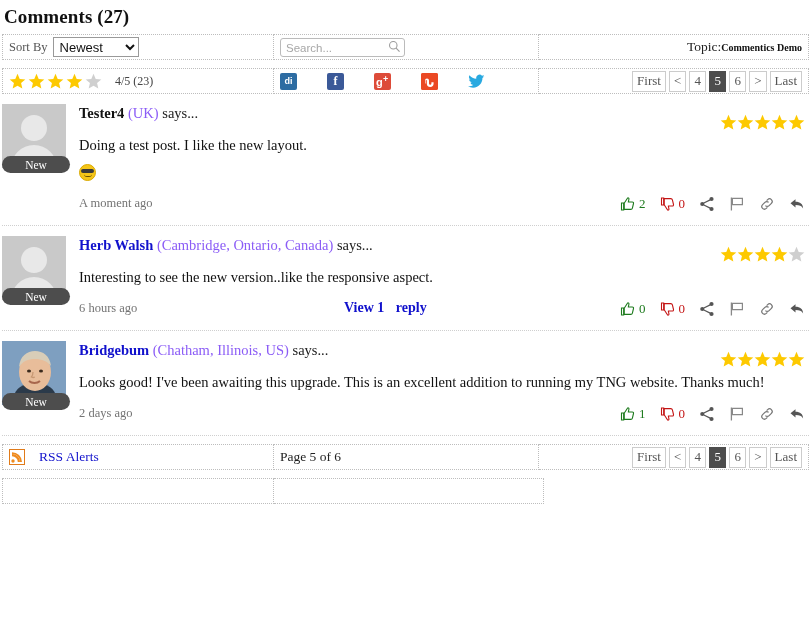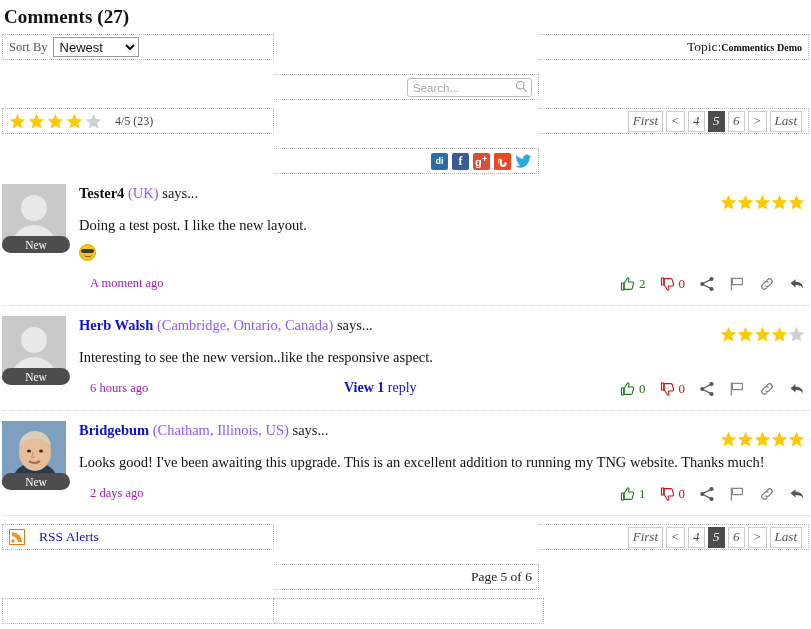--- a/index.html
+++ b/index.html
@@ -27,21 +27,21 @@
   .bar { display: flex; width: 807px; margin: 0 2px; }
   .cell {
     border: 1px dotted #bdbdbd;
     display: flex;
     align-items: center;
     height: 26px;
     padding: 0 6px;
     overflow: hidden;
   }
   .cell.c1 { width: 272px; }
-  .cell.c2 { width: 265px; justify-content: flex-end; border-left: none; margin-top: 40px; }
+  .cell.c2 { width: 265px; justify-content: flex-start; border-left: none; }
   .cell.c3 { width: 270px; justify-content: flex-end; border-left: none; }
 
   .spacer4 { height: 4px; }
   .spacer8 { height: 8px; }
 
   
   .sortby-label { font-size: 12.5px; color: #555; margin-right: 5px; font-family:"Liberation Serif",serif; }
   .sortby-select {
     font-family: "Liberation Sans", sans-serif;
     font-size: 13px;
@@ -82,21 +82,21 @@
 
   
   .stars { display: inline-flex; align-items: center; gap: 2px; }
   .star { width: 17px; height: 17px; display: inline-block; }
   .rating-text {
     font-family: "Liberation Serif", serif;
     font-size: 12px; color: #444; margin-left: 13px;
   }
 
   
-  .social { display: flex; align-items: center; gap: 4px; }
+  .social { display: flex; align-items: center; gap: 30px; }
   .soc {
     width: 17px; height: 17px;
     border-radius: 2px;
     display: flex; align-items: center; justify-content: center;
     font-family: "Liberation Sans", sans-serif;
     font-size: 10px; font-weight: bold; color: #fff;
     line-height: 1;
   }
   .soc.digg { background: #2d6ca2; font-size: 9px; }
   .soc.fb { background: #3b5998; font-size: 12px; font-family:"Liberation Serif",serif; }
@@ -110,21 +110,20 @@
     border: 1px solid #ccc;
     background: #fff;
     color: #555;
     font-family: "Liberation Serif", serif;
     font-size: 13px;
     min-width: 17px;
     height: 21px;
     padding: 0 4px;
     display: flex; align-items: center; justify-content: center;
     cursor: pointer;
-    font-style: italic;
   }
   .pg.active { background: #4d4d4d; color: #fff; border-color: #4d4d4d; }
 
   
   .comment { position: relative; width: 807px; margin: 0 2px; padding-top: 10px; }
   .cmt-inner { display: flex; }
   .avatar-col { width: 64px; flex: none; position: relative; }
   .avatar {
     width: 64px; height: 64px;
     background: #c9c9c9;
@@ -183,27 +182,27 @@
   .emoji .mouth {
     position: absolute; bottom: 3px; left: 4px;
     width: 8px; height: 3px;
     border-bottom: 1.4px solid #6b5200;
     border-radius: 0 0 6px 6px;
   }
   .cmt-foot {
     display: flex; align-items: center;
     margin-top: 11px; position: relative; height: 20px;
   }
-  .cmt-time { font-size: 12.5px; color: #a21caf; font-family: "Liberation Serif", serif; margin-left: 11px; }
+  .cmt-time { font-size: 12.5px; color: #737373; font-family: "Liberation Serif", serif; }
   .view-reply {
     position: absolute; left: 265px;
     font-size: 14px; color: #1111cc; font-weight: bold;
     cursor: pointer;
   }
-  .view-reply .rl { font-weight: normal; }
+  .view-reply .rl { font-weight: bold; margin-left: 8px; }
 
   .cmt-rating { position: absolute; right: 4px; top: 10px; }
   .cmt-actions {
     position: absolute; right: 4px; bottom: 1px;
     display: flex; align-items: center; gap: 14px;
   }
   .act { display: flex; align-items: center; gap: 3px; cursor: pointer; }
   .act .cnt { font-family: "Liberation Serif", serif; font-size: 13px; }
   .act.up .cnt { color: #1d7a1d; }
   .act.down .cnt { color: #c41414; }

